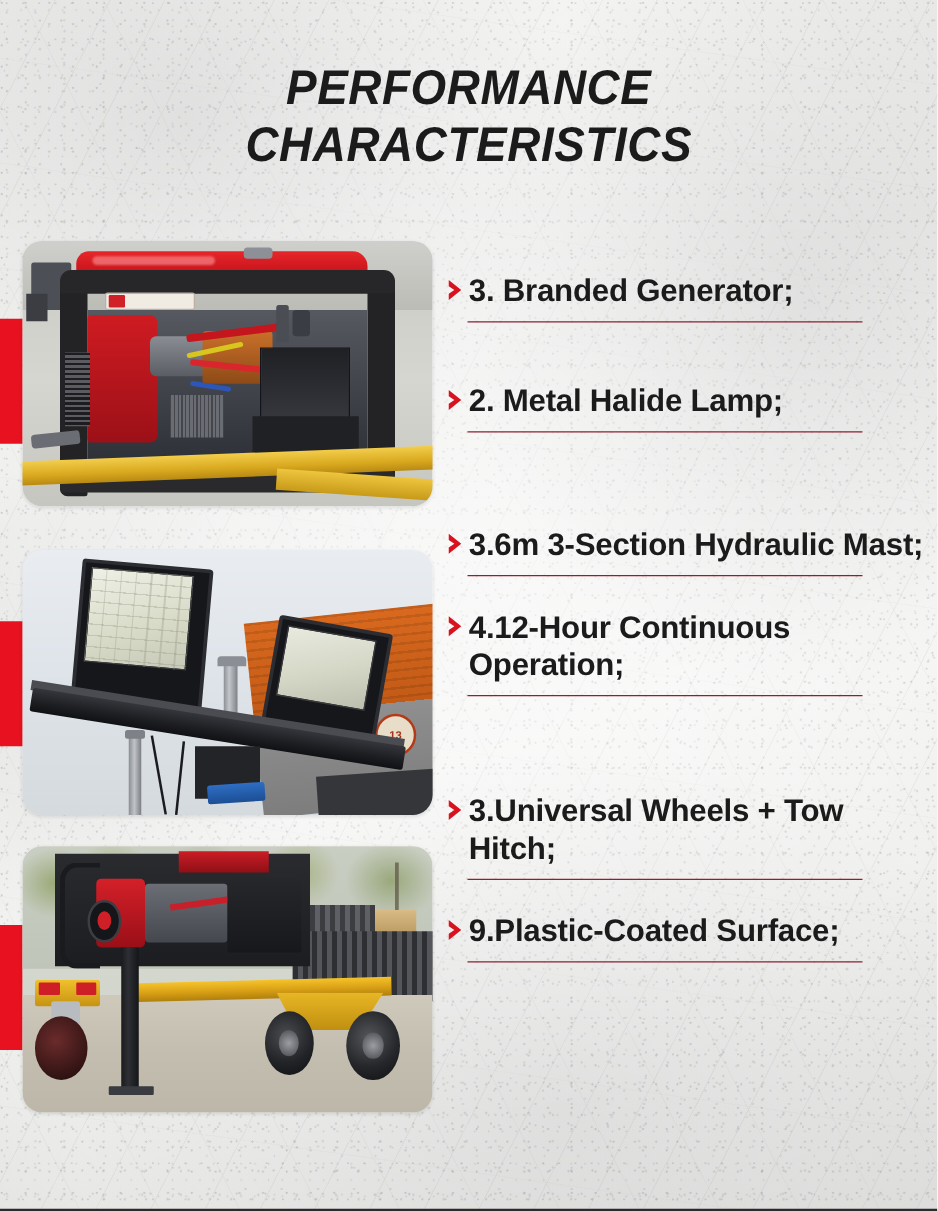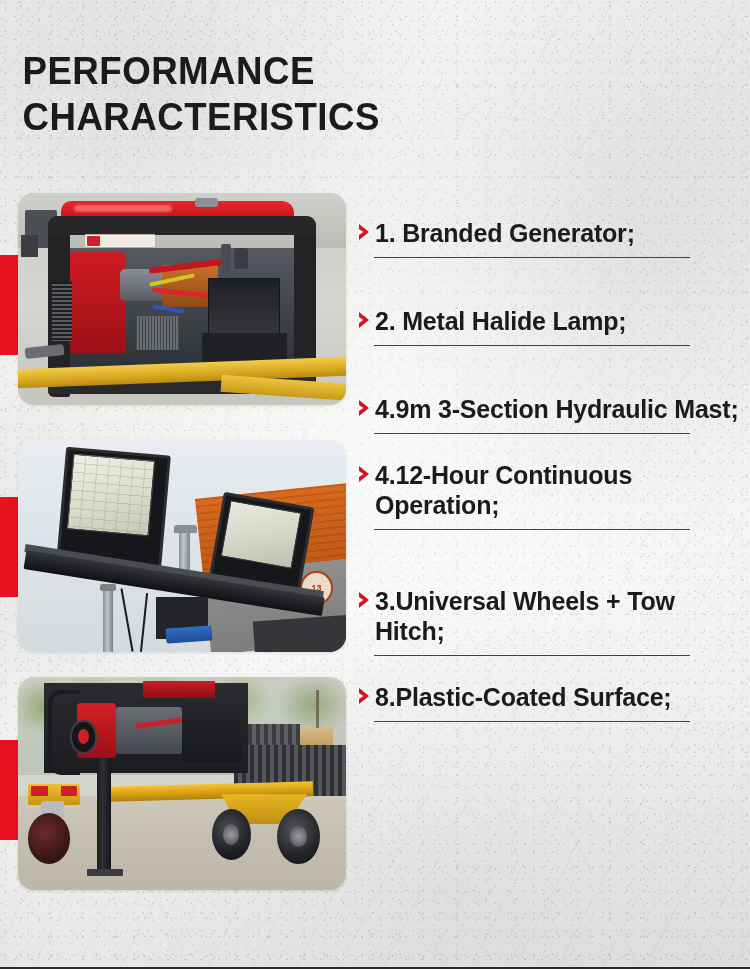--- a/index.html
+++ b/index.html
@@ -57,22 +57,23 @@
   }
   .bg-vign {
     position: absolute; inset: 0;
     background: radial-gradient(ellipse 95% 80% at 50% 45%, rgba(255,255,255,0.55) 0%, rgba(255,255,255,0) 60%, rgba(150,150,150,0.18) 100%);
   }
 
   
   .title-block {
     position: absolute;
     left: 0; right: 0; top: 48px;
-    text-align: left;
+    text-align: center;
     z-index: 6;
+    font-style: italic;
   }
   .title-line {
     font-family: "Liberation Sans", sans-serif;
     font-weight: bold;
     font-size: 39px;
     line-height: 46px;
     letter-spacing: 0.5px;
     color: #1b1b1b;
     transform: scaleX(0.94);
     transform-origin: center;
@@ -339,23 +340,23 @@
   .rule {
     height: 0;
     border-top: 1.6px solid #8e2030;
     margin-left: 16px;
     margin-right: 54px;
     margin-top: 9px;
   }
 
   
   #feature-1 { margin-bottom: 48px; }
-  #feature-2 { margin-bottom: 48px; }
+  #feature-2 { margin-bottom: 75px; }
   #feature-3 { margin-bottom: 26px; }
-  #feature-4 { margin-bottom: 56px; }
+  #feature-4 { margin-bottom: 77px; }
   #feature-5 { margin-bottom: 26px; }
   #feature-6 { margin-bottom: 0; }
 
   .bottom-edge {
     position: absolute;
     left: 0; right: 0; bottom: 0;
     height: 2px;
     background: #2b2b2b;
     z-index: 9;
   }
@@ -480,21 +481,21 @@
 
   <div class="feature-list">
 
     <div class="feature" id="feature-1">
       <div class="feature-row">
         <span class="bullet">
           <svg width="14" height="18" viewBox="0 0 14 18" aria-hidden="true">
             <path d="M1 1 L11 9 L1 17 L1 12 L5.5 9 L1 6 Z" fill="#d8121f"></path>
           </svg>
         </span>
-        <span class="feature-text">1. Branded Generator;</span>
+        <span class="feature-text">3. Branded Generator;</span>
       </div>
       <div class="rule"></div>
     </div>
 
     <div class="feature" id="feature-2">
       <div class="feature-row">
         <span class="bullet">
           <svg width="14" height="18" viewBox="0 0 14 18" aria-hidden="true">
             <path d="M1 1 L11 9 L1 17 L1 12 L5.5 9 L1 6 Z" fill="#d8121f"></path>
           </svg>
@@ -504,21 +505,21 @@
       <div class="rule"></div>
     </div>
 
     <div class="feature" id="feature-3">
       <div class="feature-row">
         <span class="bullet">
           <svg width="14" height="18" viewBox="0 0 14 18" aria-hidden="true">
             <path d="M1 1 L11 9 L1 17 L1 12 L5.5 9 L1 6 Z" fill="#d8121f"></path>
           </svg>
         </span>
-        <span class="feature-text">4.9m 3-Section Hydraulic Mast;</span>
+        <span class="feature-text">3.6m 3-Section Hydraulic Mast;</span>
       </div>
       <div class="rule"></div>
     </div>
 
     <div class="feature" id="feature-4">
       <div class="feature-row">
         <span class="bullet">
           <svg width="14" height="18" viewBox="0 0 14 18" aria-hidden="true">
             <path d="M1 1 L11 9 L1 17 L1 12 L5.5 9 L1 6 Z" fill="#d8121f"></path>
           </svg>
@@ -540,21 +541,21 @@
       <div class="rule"></div>
     </div>
 
     <div class="feature" id="feature-6">
       <div class="feature-row">
         <span class="bullet">
           <svg width="14" height="18" viewBox="0 0 14 18" aria-hidden="true">
             <path d="M1 1 L11 9 L1 17 L1 12 L5.5 9 L1 6 Z" fill="#d8121f"></path>
           </svg>
         </span>
-        <span class="feature-text">8.Plastic-Coated Surface;</span>
+        <span class="feature-text">9.Plastic-Coated Surface;</span>
       </div>
       <div class="rule"></div>
     </div>
 
   </div>
 
   <div class="bottom-edge"></div>
 </div>
 
 </body></html>

